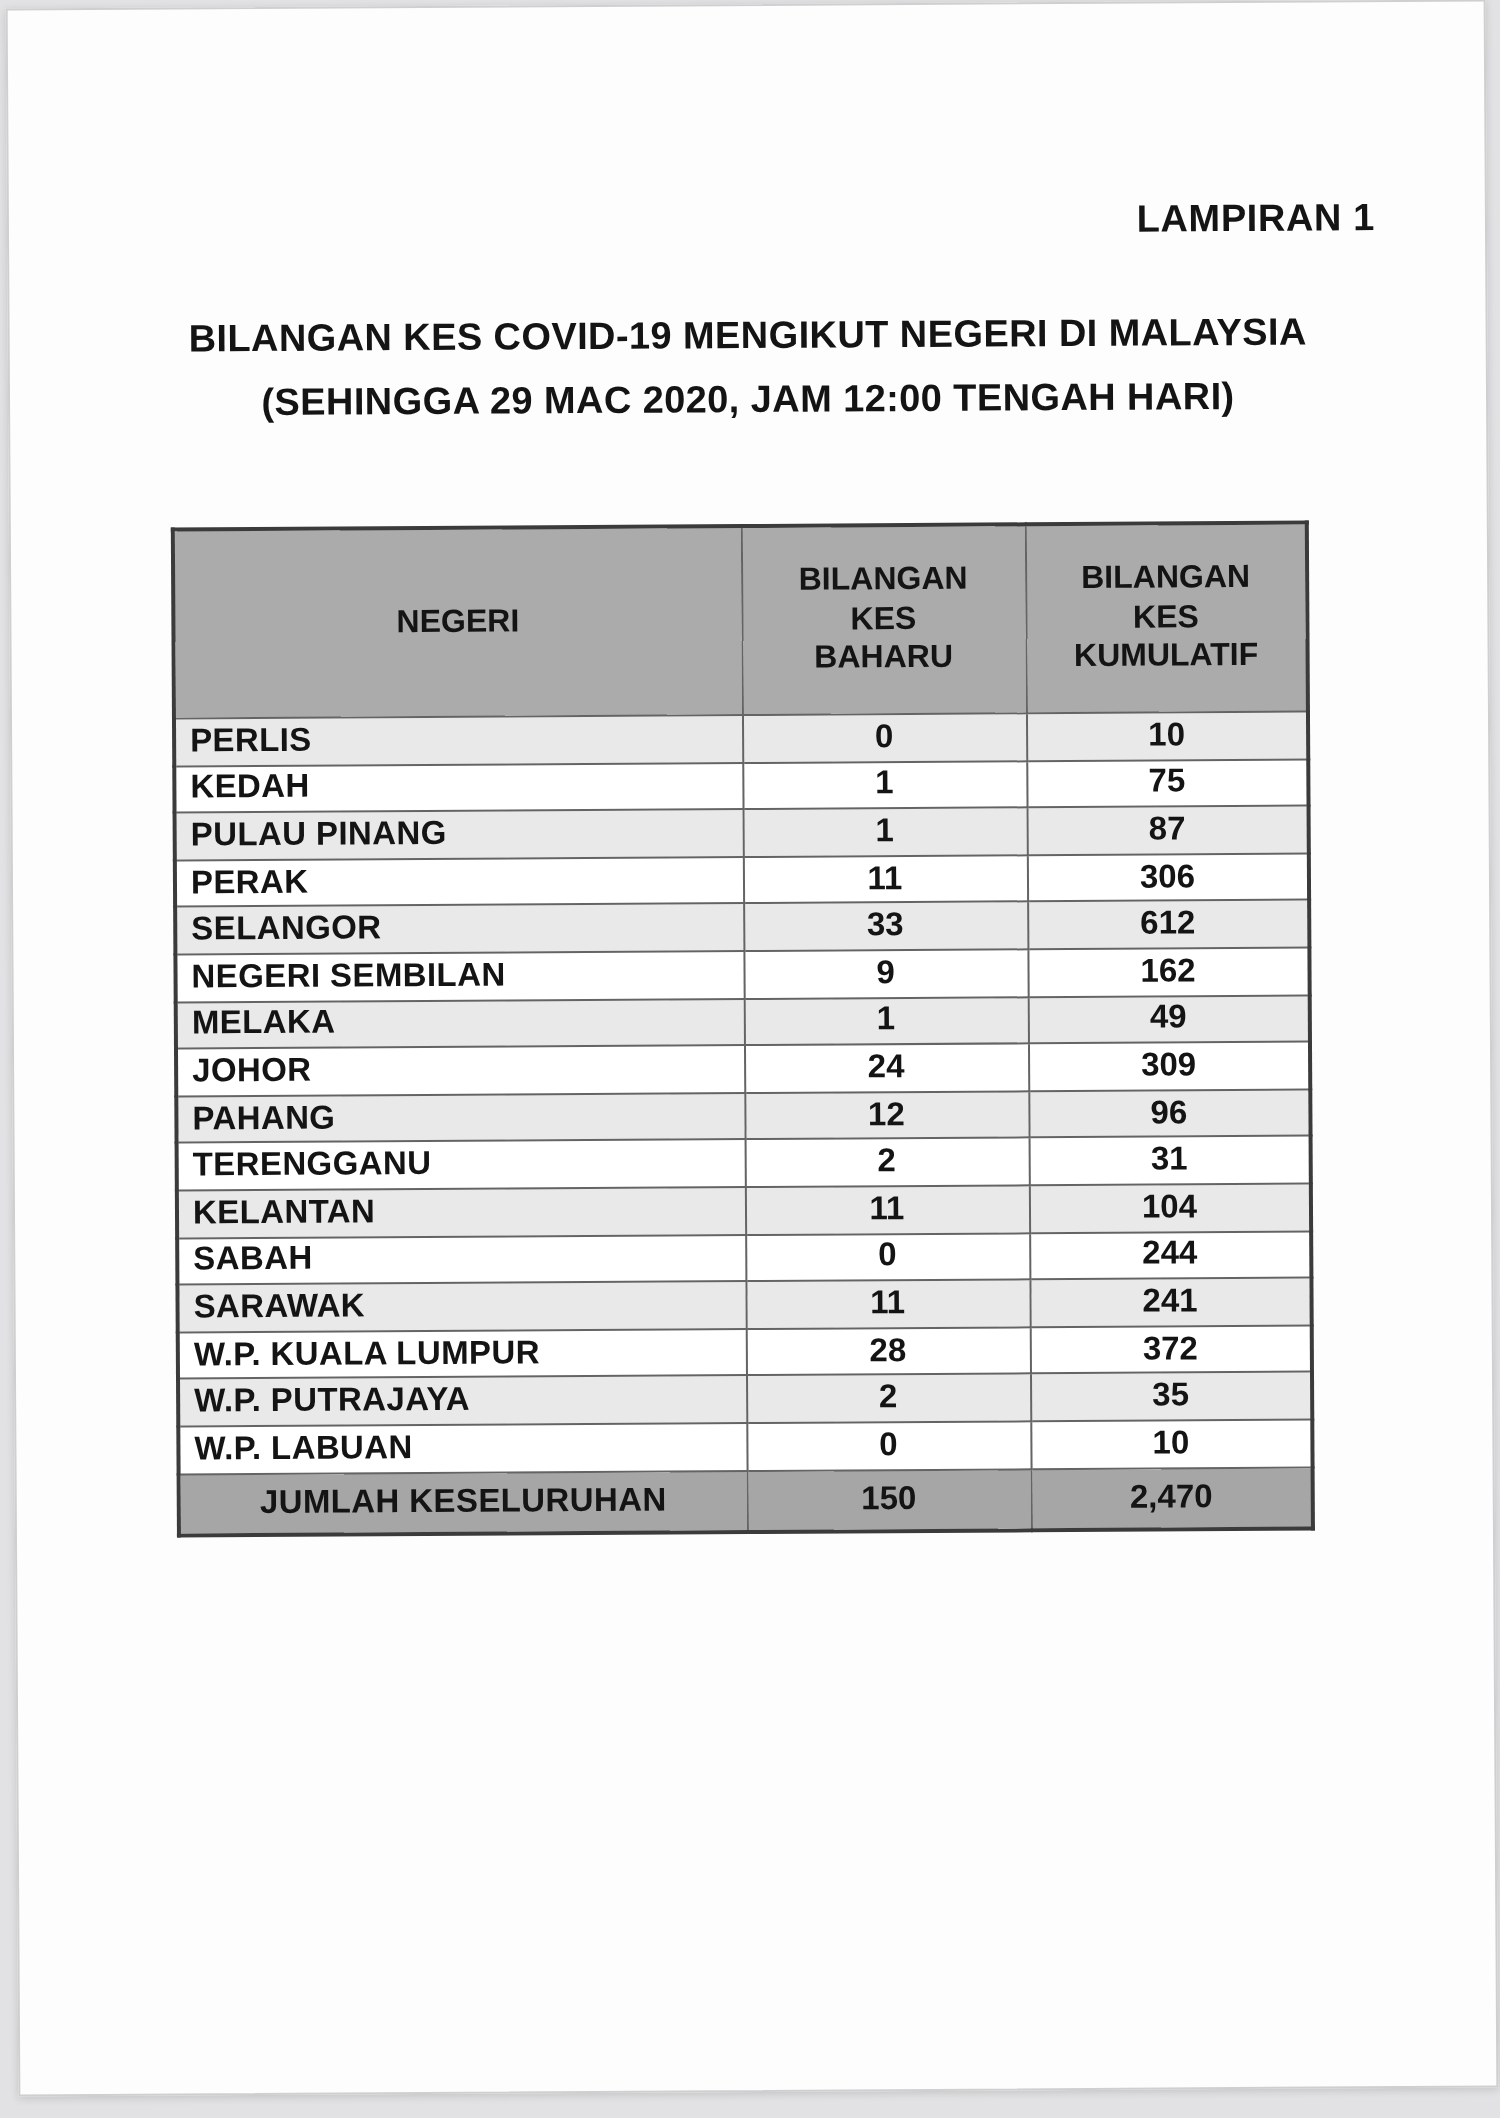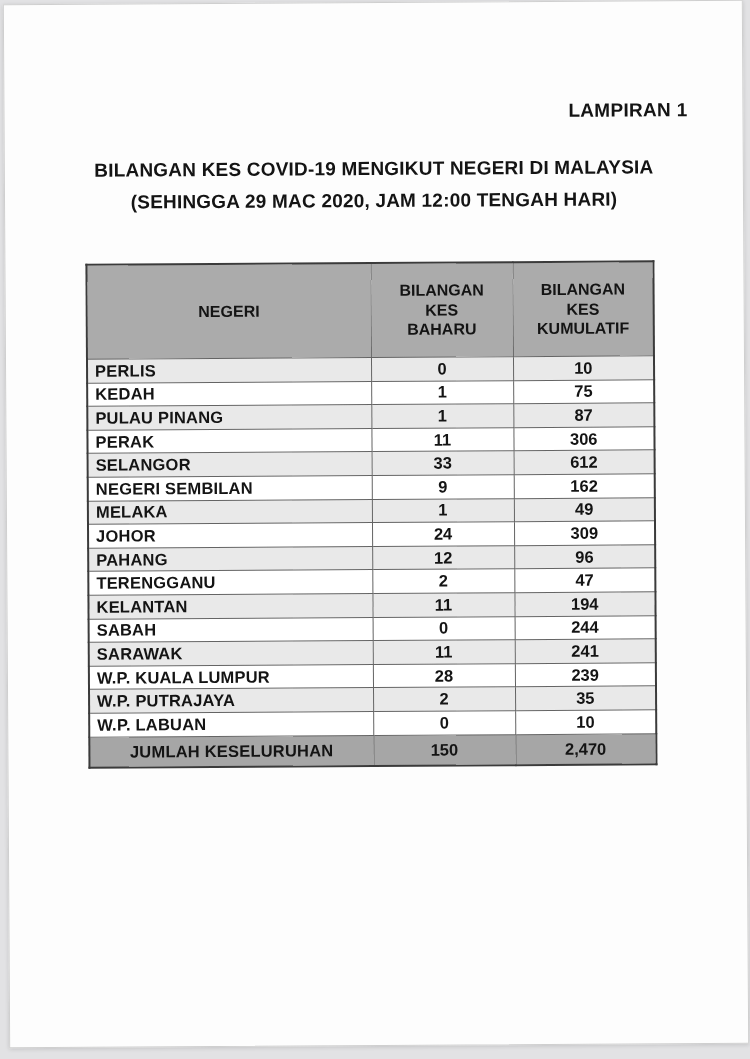--- a/index.html
+++ b/index.html
@@ -190,41 +190,41 @@
             <td class="num-cell">309</td>
           </tr>
           <tr>
             <td class="state-cell">PAHANG</td>
             <td class="num-cell">12</td>
             <td class="num-cell">96</td>
           </tr>
           <tr>
             <td class="state-cell">TERENGGANU</td>
             <td class="num-cell">2</td>
-            <td class="num-cell">47</td>
+            <td class="num-cell">31</td>
           </tr>
           <tr>
             <td class="state-cell">KELANTAN</td>
             <td class="num-cell">11</td>
-            <td class="num-cell">194</td>
+            <td class="num-cell">104</td>
           </tr>
           <tr>
             <td class="state-cell">SABAH</td>
             <td class="num-cell">0</td>
             <td class="num-cell">244</td>
           </tr>
           <tr>
             <td class="state-cell">SARAWAK</td>
             <td class="num-cell">11</td>
             <td class="num-cell">241</td>
           </tr>
           <tr>
             <td class="state-cell">W.P. KUALA LUMPUR</td>
             <td class="num-cell">28</td>
-            <td class="num-cell">239</td>
+            <td class="num-cell">372</td>
           </tr>
           <tr>
             <td class="state-cell">W.P. PUTRAJAYA</td>
             <td class="num-cell">2</td>
             <td class="num-cell">35</td>
           </tr>
           <tr>
             <td class="state-cell">W.P. LABUAN</td>
             <td class="num-cell">0</td>
             <td class="num-cell">10</td>

